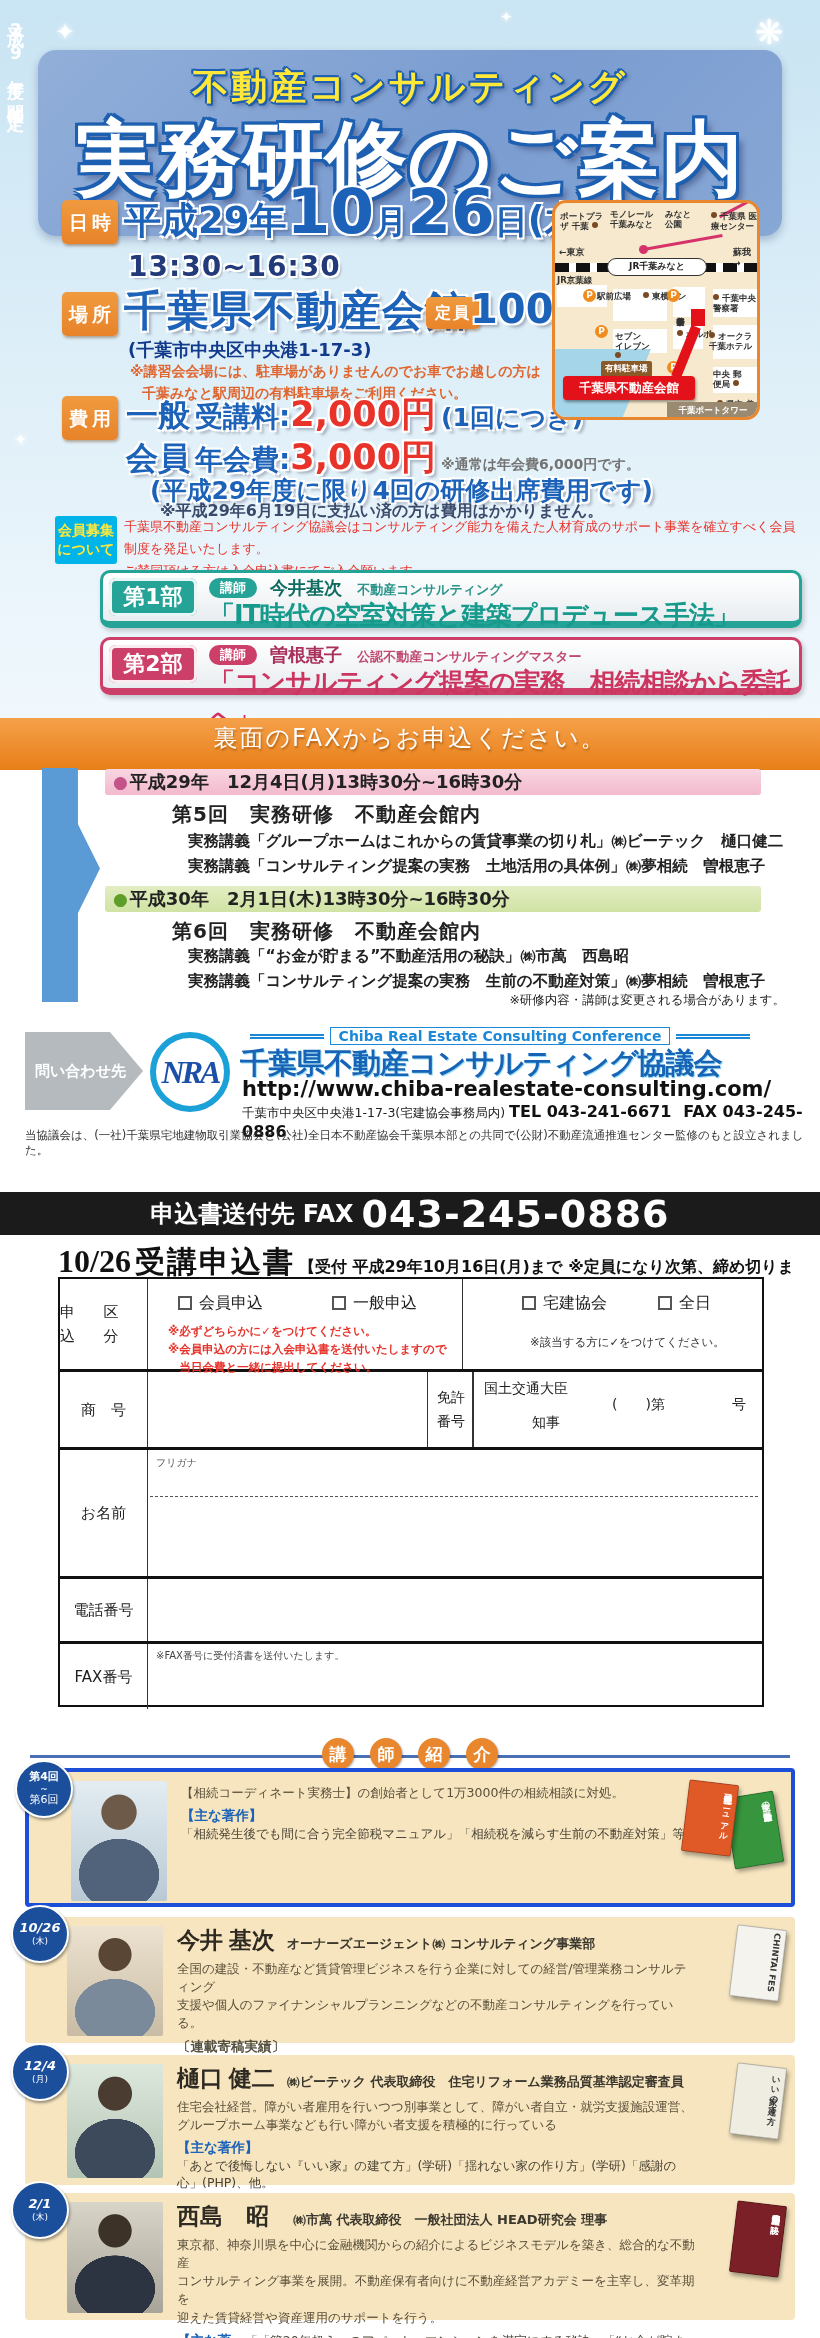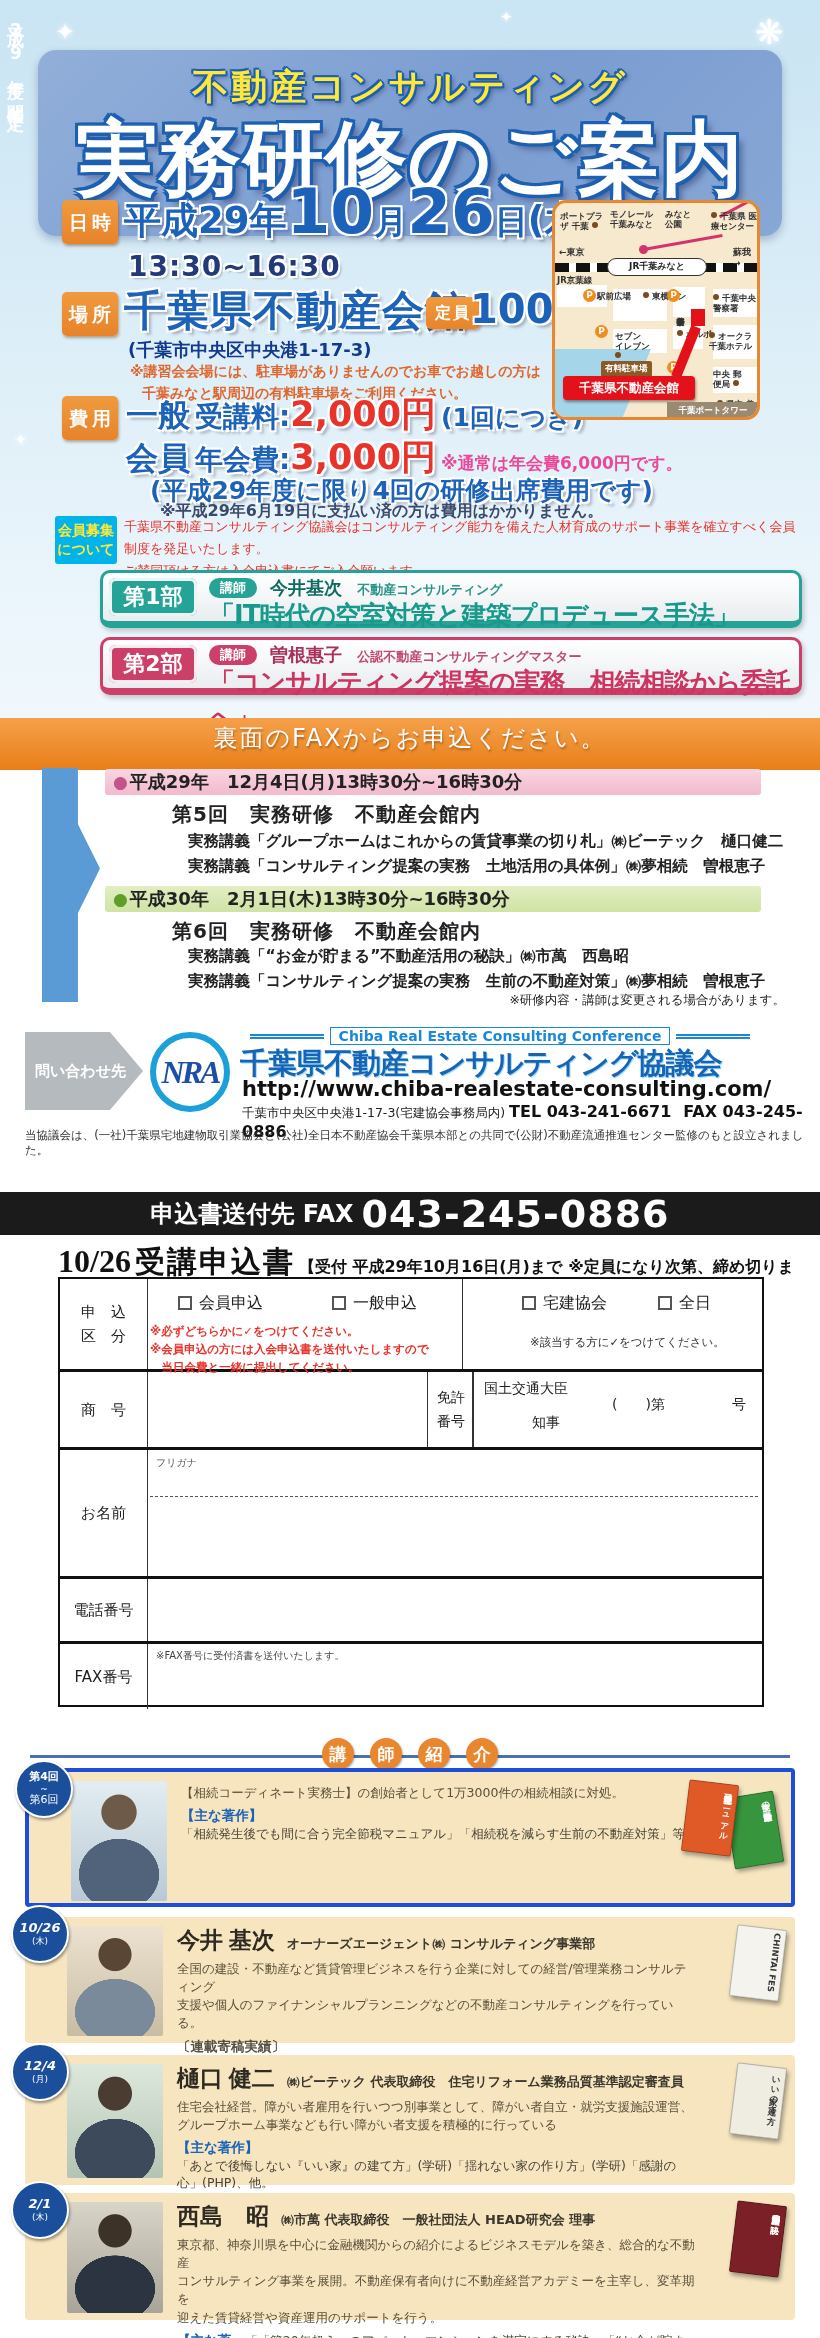--- a/index.html
+++ b/index.html
@@ -35,21 +35,21 @@
   .red-outline { color:#e8332b; font-weight:900;
     text-shadow:-2px -2px 0 #fff,2px -2px 0 #fff,-2px 2px 0 #fff,2px 2px 0 #fff,4px 4px 3px rgba(30,30,60,.3); }
 
   .dt-era { font-size:37px; } .dt-num { font-size:63px; line-height:.9; } .dt-unit { font-size:33px; } .dt-wd { font-size:37px; }
   .time-line { font-size:28px; letter-spacing:1px; }
   .place-name { font-size:42px; letter-spacing:1px; }
   .cap-num { font-size:40px; } .cap-unit { font-size:23px; }
   .addr { font-size:18px; color:#123a8c; font-weight:bold; }
   .parking { font-size:14px; color:#e0662f; font-weight:bold; line-height:1.55; }
   .fee-label { font-size:32px; } .fee-item { font-size:28px; } .fee-price { font-size:35px; } .fee-paren { font-size:25px; }
-  .fee-note { font-size:17px; color:#ec4899; font-weight:bold; }
+  .fee-note { font-size:14px; color:#737373; font-weight:bold; }
   .fee-detail { font-size:25px; } .fee-paid { font-size:16px; color:#3a4a6b; font-weight:bold; }
 
   
   .recruit-label { width:62px; background:#00b3e8; color:#ffe83a; font-weight:bold; font-size:14px; line-height:1.35;
     text-align:center; padding:5px 2px; border-radius:3px; }
   .recruit-text { font-size:13px; color:#e8332b; font-weight:normal; line-height:1.7; }
 
   
   .part-box { left:100px; width:702px; height:58px; border-radius:10px; background:linear-gradient(180deg,#ffffff,#e9edf0);
     box-shadow:2px 3px 5px rgba(0,0,0,.2); }
@@ -137,21 +137,21 @@
     align-items:center; justify-content:center; gap:8px; }
   .fax-bar .lbl { font-size:24px; font-weight:bold; }
   .fax-bar .num { font-size:38px; font-weight:900; letter-spacing:1px; }
   .form-title { left:58px; top:1242px; font-family:"Liberation Serif","DejaVu Serif",serif; color:#111; }
   .form-title .pre { font-size:32px; font-weight:bold; }
   .form-title .t { font-size:30px; font-weight:bold; letter-spacing:2px; }
   .form-title .n { font-size:16px; font-weight:bold; font-family:"DejaVu Sans","Liberation Sans",sans-serif; }
   .ftable { left:58px; top:1277px; width:706px; height:430px; border:2px solid #111; background:#fff; }
   .frow { position:absolute; left:0; width:702px; border-bottom:3px solid #111; }
   .flabel { position:absolute; left:0; top:0; bottom:0; width:88px; border-right:1px solid #333; display:flex;
-    flex-direction:column; align-items:center; justify-content:center; font-size:15px; color:#222; line-height:1.6; }
+    flex-direction:row; align-items:center; justify-content:center; font-size:15px; color:#222; line-height:1.6; }
   .cbx { display:inline-block; width:14px; height:14px; border:2px solid #555; background:#fff; vertical-align:-2px; margin-right:7px; }
   .cb-label { font-size:16px; color:#222; }
   .red-note { color:#e8332b; font-size:11.5px; font-weight:bold; line-height:1.55; }
   .gray-note { color:#333; font-size:11.5px; }
   .vline { position:absolute; top:0; bottom:0; border-left:1px solid #333; }
   .lic-cell { font-size:14px; color:#222; }
   .furi { font-size:10px; color:#555; }
   .dash-line { position:absolute; left:90px; right:4px; top:46px; border-top:1.5px dashed #555; }
 
   
@@ -366,21 +366,21 @@
       <span>申　込</span>
       <span>区　分</span>
     </div>
     <div class="vline" style="left:402px;"></div>
     <div class="abs" style="left:118px;top:14px;">
       <span class="cbx"></span><span class="cb-label">会員申込</span>
     </div>
     <div class="abs" style="left:272px;top:14px;">
       <span class="cbx"></span><span class="cb-label">一般申込</span>
     </div>
-    <div class="abs red-note" style="left:90px;top:44px;">
+    <div class="abs red-note" style="left:108px;top:44px;">
       <div>※必ずどちらかに✓をつけてください。</div>
       <div>※会員申込の方には入会申込書を送付いたしますので</div>
       <div>　当日会費と一緒に提出してください。</div>
     </div>
     <div class="abs" style="left:462px;top:14px;">
       <span class="cbx"></span><span class="cb-label">宅建協会</span>
     </div>
     <div class="abs" style="left:598px;top:14px;">
       <span class="cbx"></span><span class="cb-label">全日</span>
     </div>
@@ -503,21 +503,21 @@
 
 <div class="abs card card-4" style="top:2193px;height:127px;">
   <div class="cbadge">
     <span class="b1">2/1</span>
     <span class="b2">(木)</span>
   </div>
   <div class="photo" style="height:111px;">
       <div class="ph-fill" style="height:111px;background:radial-gradient(circle at 50% 26%, #3c3228 0 17%, transparent 18%),radial-gradient(ellipse 42% 30% at 50% 78%, #2c3442 0 99%, transparent 100%),linear-gradient(180deg,#d8d4c8,#a8a498);"></div>
     </div>
   <div class="card-text">
-    <div style="display:flex;align-items:baseline;">
+    <div style="display:flex;align-items:baseline;gap:12px;">
       <span class="cname">西島　昭</span>
       <span class="ctitle">㈱市萬 代表取締役　一般社団法人 HEAD研究会 理事</span>
     </div>
     <div class="cbio">
       <div>東京都、神奈川県を中心に金融機関からの紹介によるビジネスモデルを築き、総合的な不動産</div>
       <div>コンサルティング事業を展開。不動産保有者向けに不動産経営アカデミーを主宰し、変革期を</div>
       <div>迎えた賃貸経営や資産運用のサポートを行う。</div>
     </div>
     <div class="works-row">
       <span class="works-label">【主な著作】</span>

